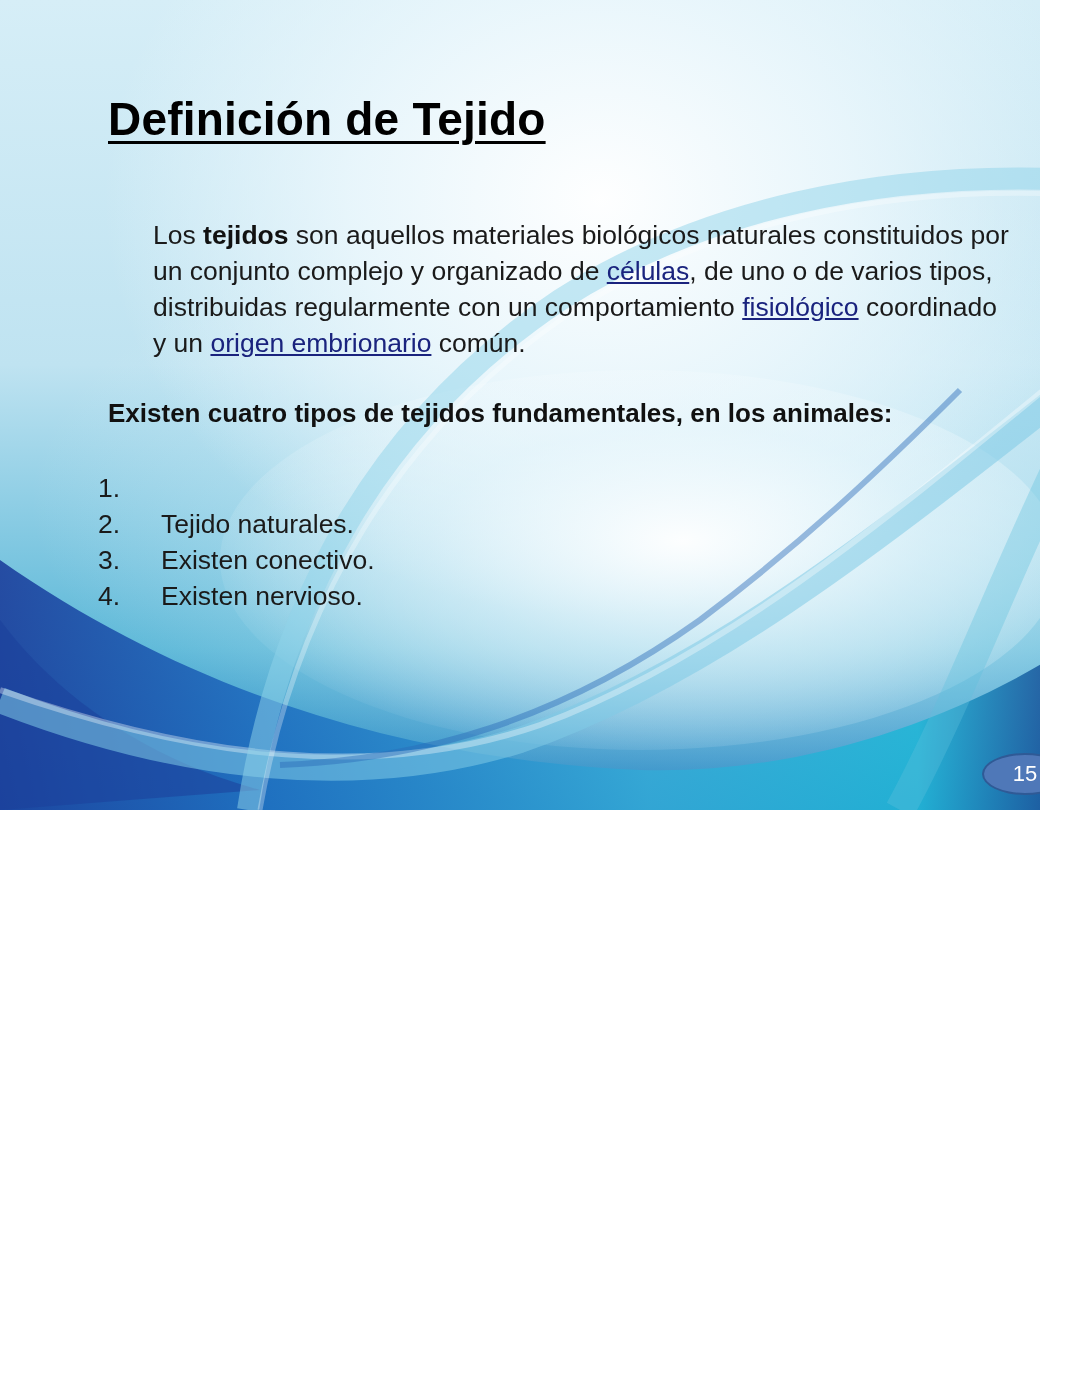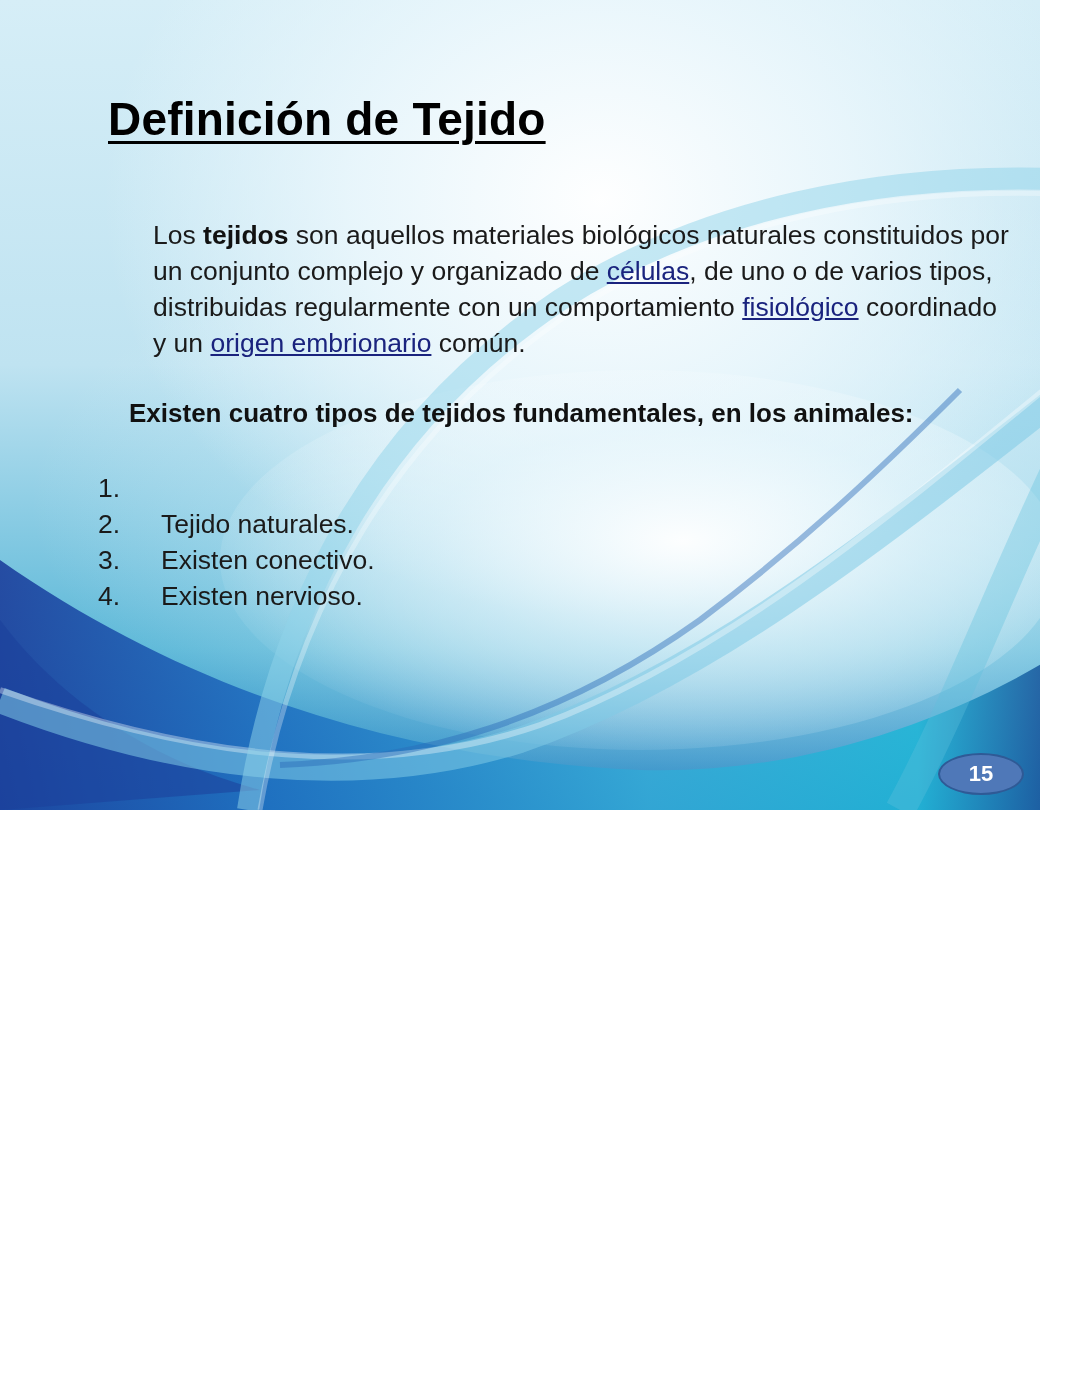--- a/index.html
+++ b/index.html
@@ -57,51 +57,49 @@
       color: #1a237e;
       text-decoration: underline;
     }
     .subheading {
       position: absolute;
       left: 108px;
       top: 398px;
       font-size: 26px;
       font-weight: bold;
       color: #111;
-      margin-left: 21px;
     }
     .list {
       position: absolute;
       left: 98px;
       top: 470px;
       margin: 0;
       padding: 0;
       list-style: none;
       font-size: 26.5px;
       line-height: 36px;
       color: #1a1a1a;
     }
     .list li { display: flex; }
     .list .num { width: 63px; }
     .page-badge {
       position: absolute;
-      left: 938px;
+      left: 982px;
       top: 753px;
       width: 86px;
       height: 42px;
       border-radius: 50%;
       background: #4f78b8;
       border: 2px solid #2f5a96;
       box-sizing: border-box;
       color: #ffffff;
       font-size: 22px;
       display: flex;
       align-items: center;
       justify-content: center;
-      font-weight: bold;
     }
   </style>
 </head>
 <body>
 
 <div class="slide">
   <svg class="bg" viewBox="0 0 1080 810" preserveAspectRatio="none">
     <defs>
       <linearGradient id="bottomGrad" x1="0" y1="0" x2="1" y2="0">
         <stop offset="0" stop-color="#1c3f9c"></stop>

